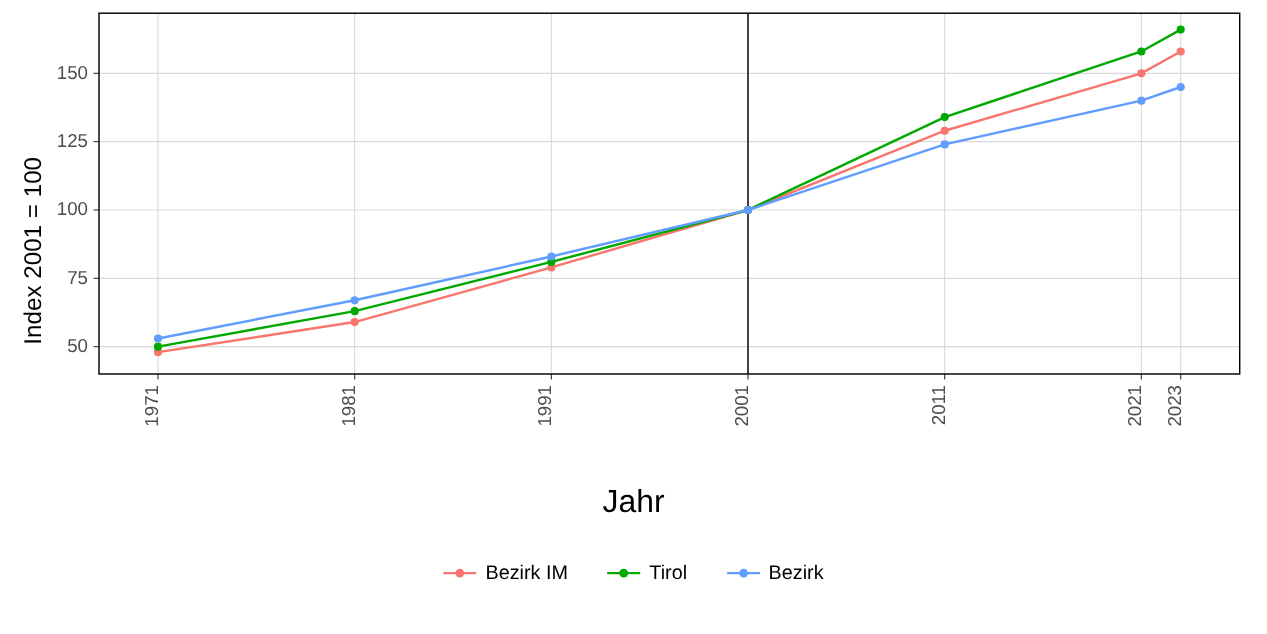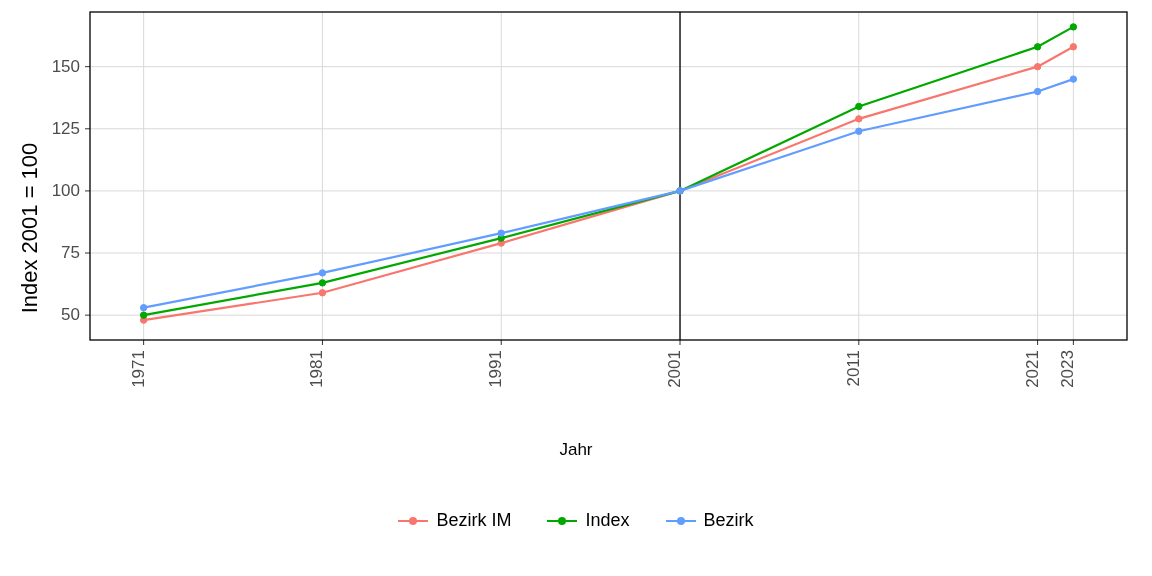--- a/index.html
+++ b/index.html
@@ -32,21 +32,21 @@
   transform: rotate(-90deg);
   white-space: nowrap;
   font-size: 22px;
 }
 .axis-title-x {
   position: absolute;
   left: 0;
   right: 0;
   top: 440px;
   text-align: center;
-  font-size: 17px;
+  font-size: 29px;
 }
 
 .legend {
   position: absolute;
   left: 0;
   right: 0;
   top: 510px;
   display: flex;
   align-items: center;
   justify-content: center;
@@ -198,21 +198,21 @@
         <span class="line" style="background:#F8766D"></span>
         <span class="dot" style="background:#F8766D"></span>
       </span>
       <span>Bezirk IM</span>
     </span>
     <span class="legend-item">
       <span class="legend-swatch">
         <span class="line" style="background:#00A800"></span>
         <span class="dot" style="background:#00A800"></span>
       </span>
-      <span>Index</span>
+      <span>Tirol</span>
     </span>
     <span class="legend-item">
       <span class="legend-swatch">
         <span class="line" style="background:#619CFF"></span>
         <span class="dot" style="background:#619CFF"></span>
       </span>
       <span>Bezirk</span>
     </span>
   </div>
 </div>

